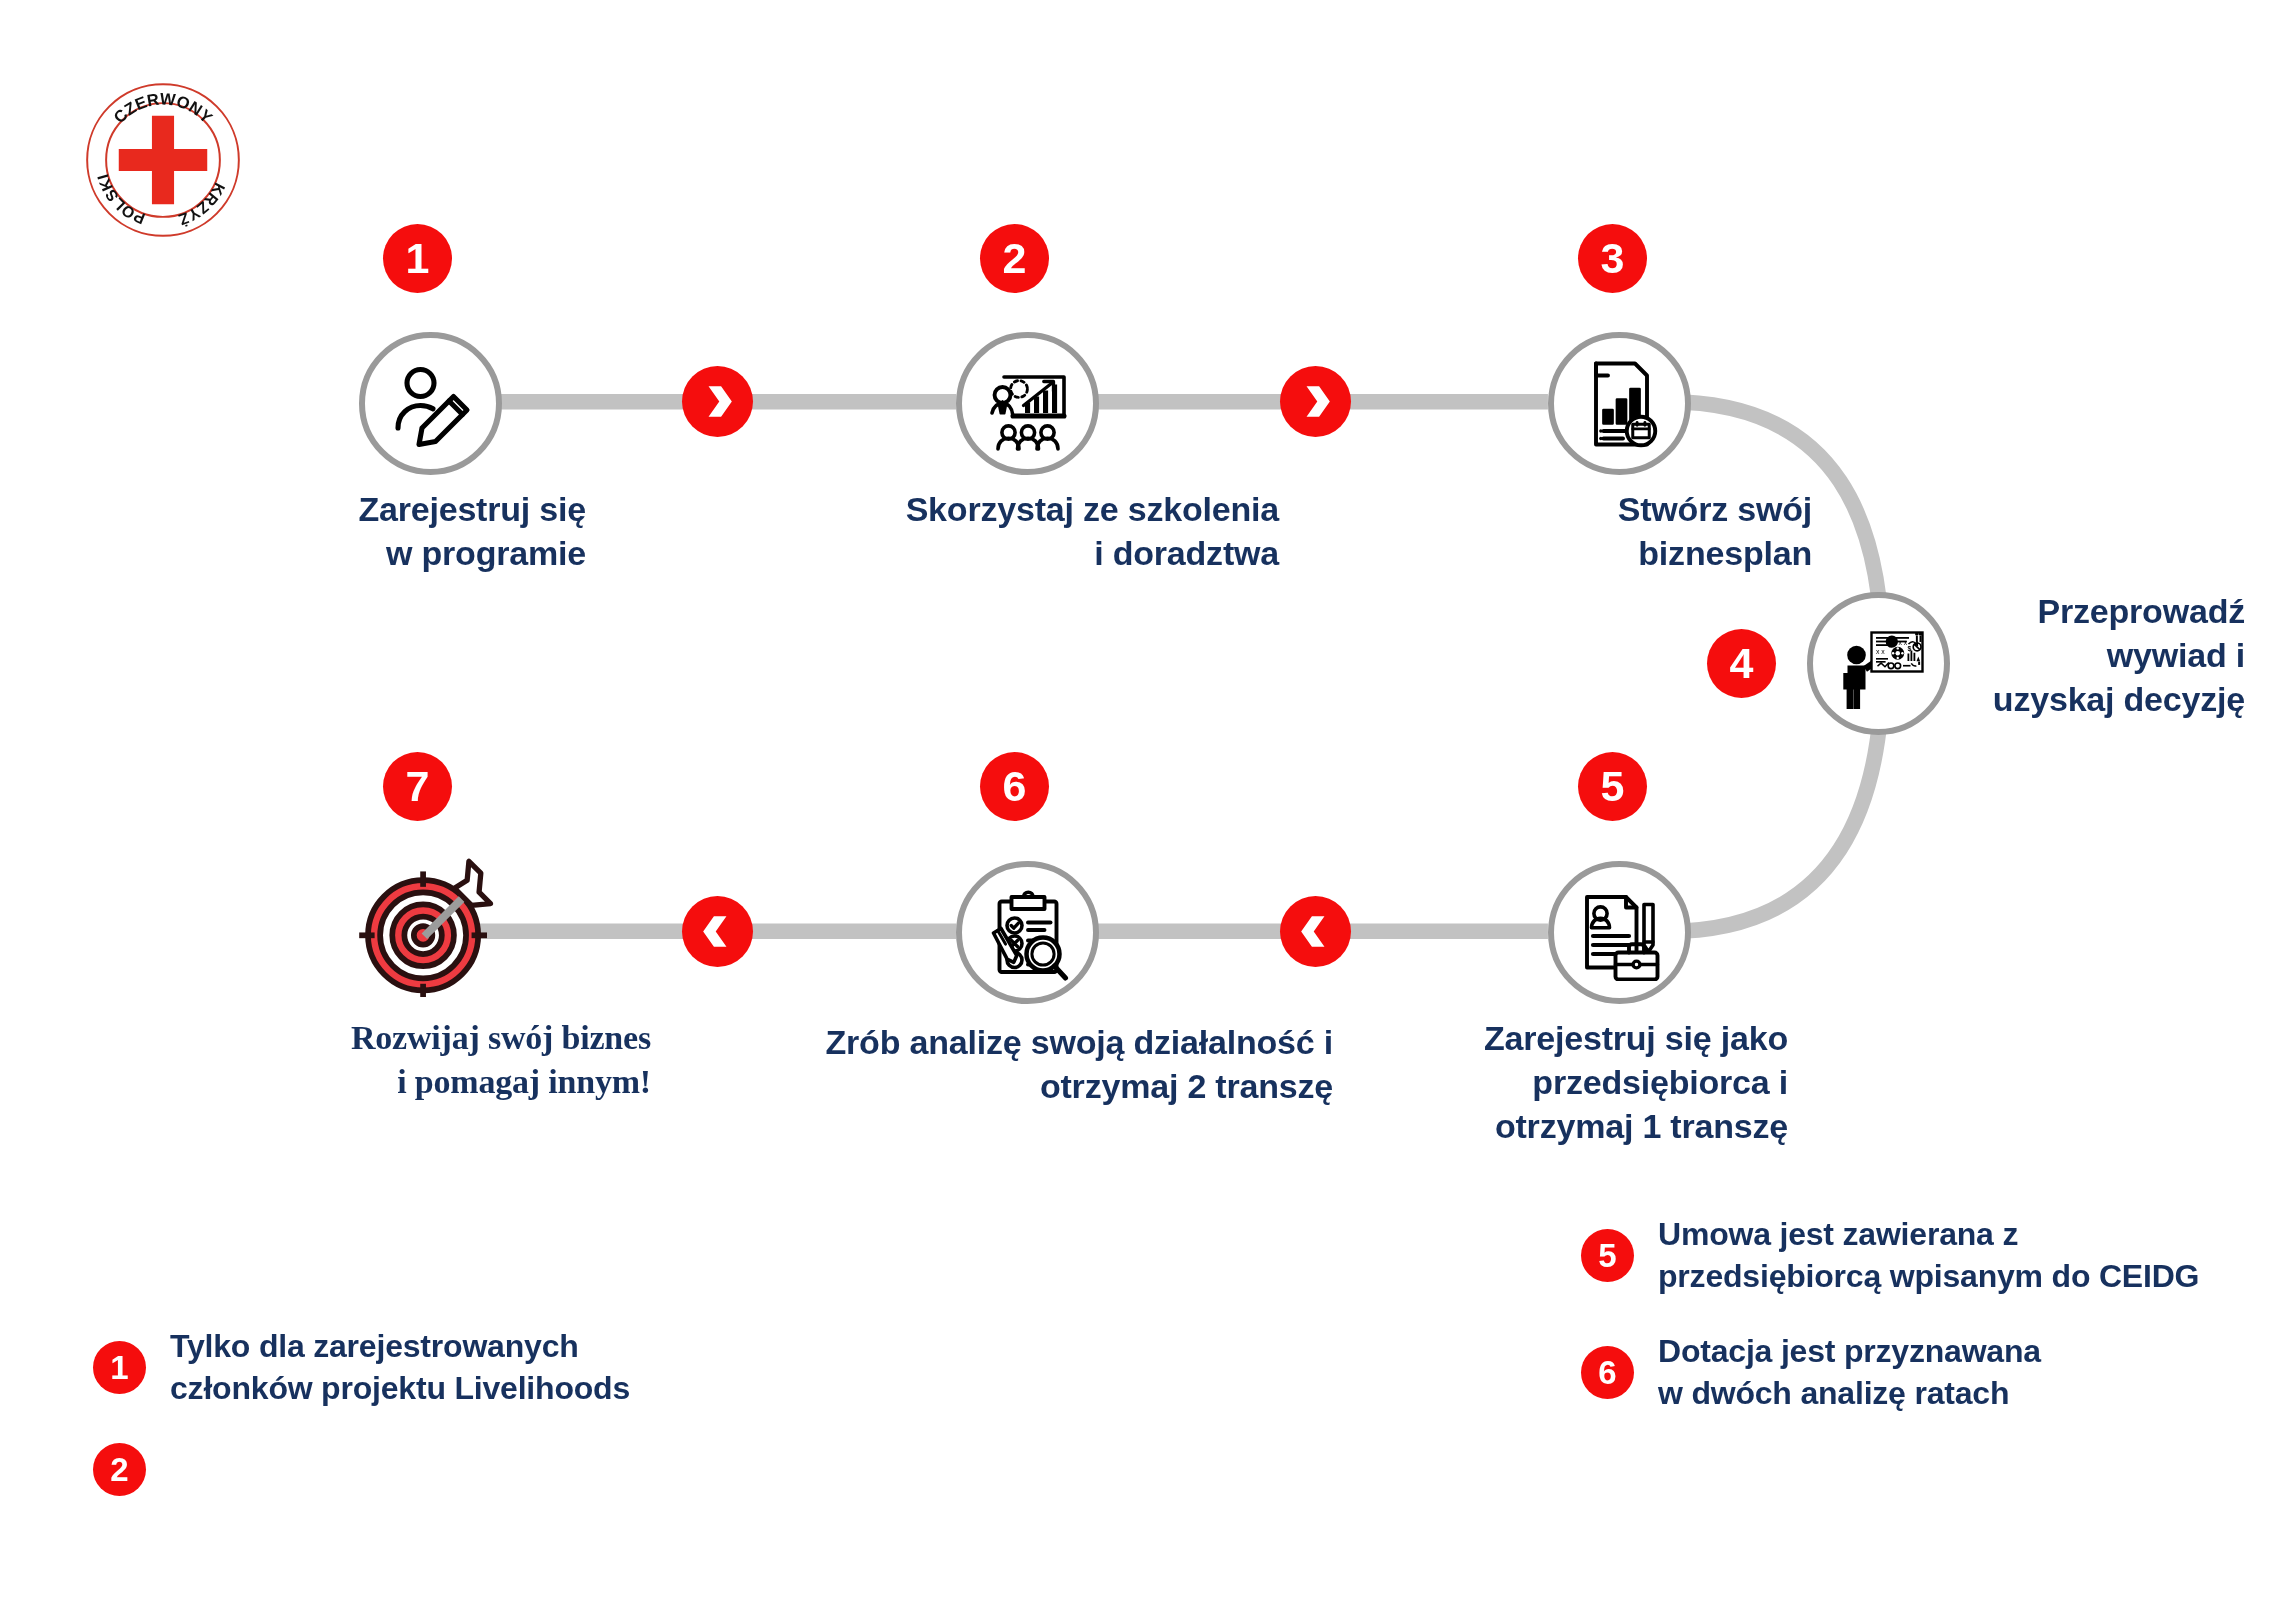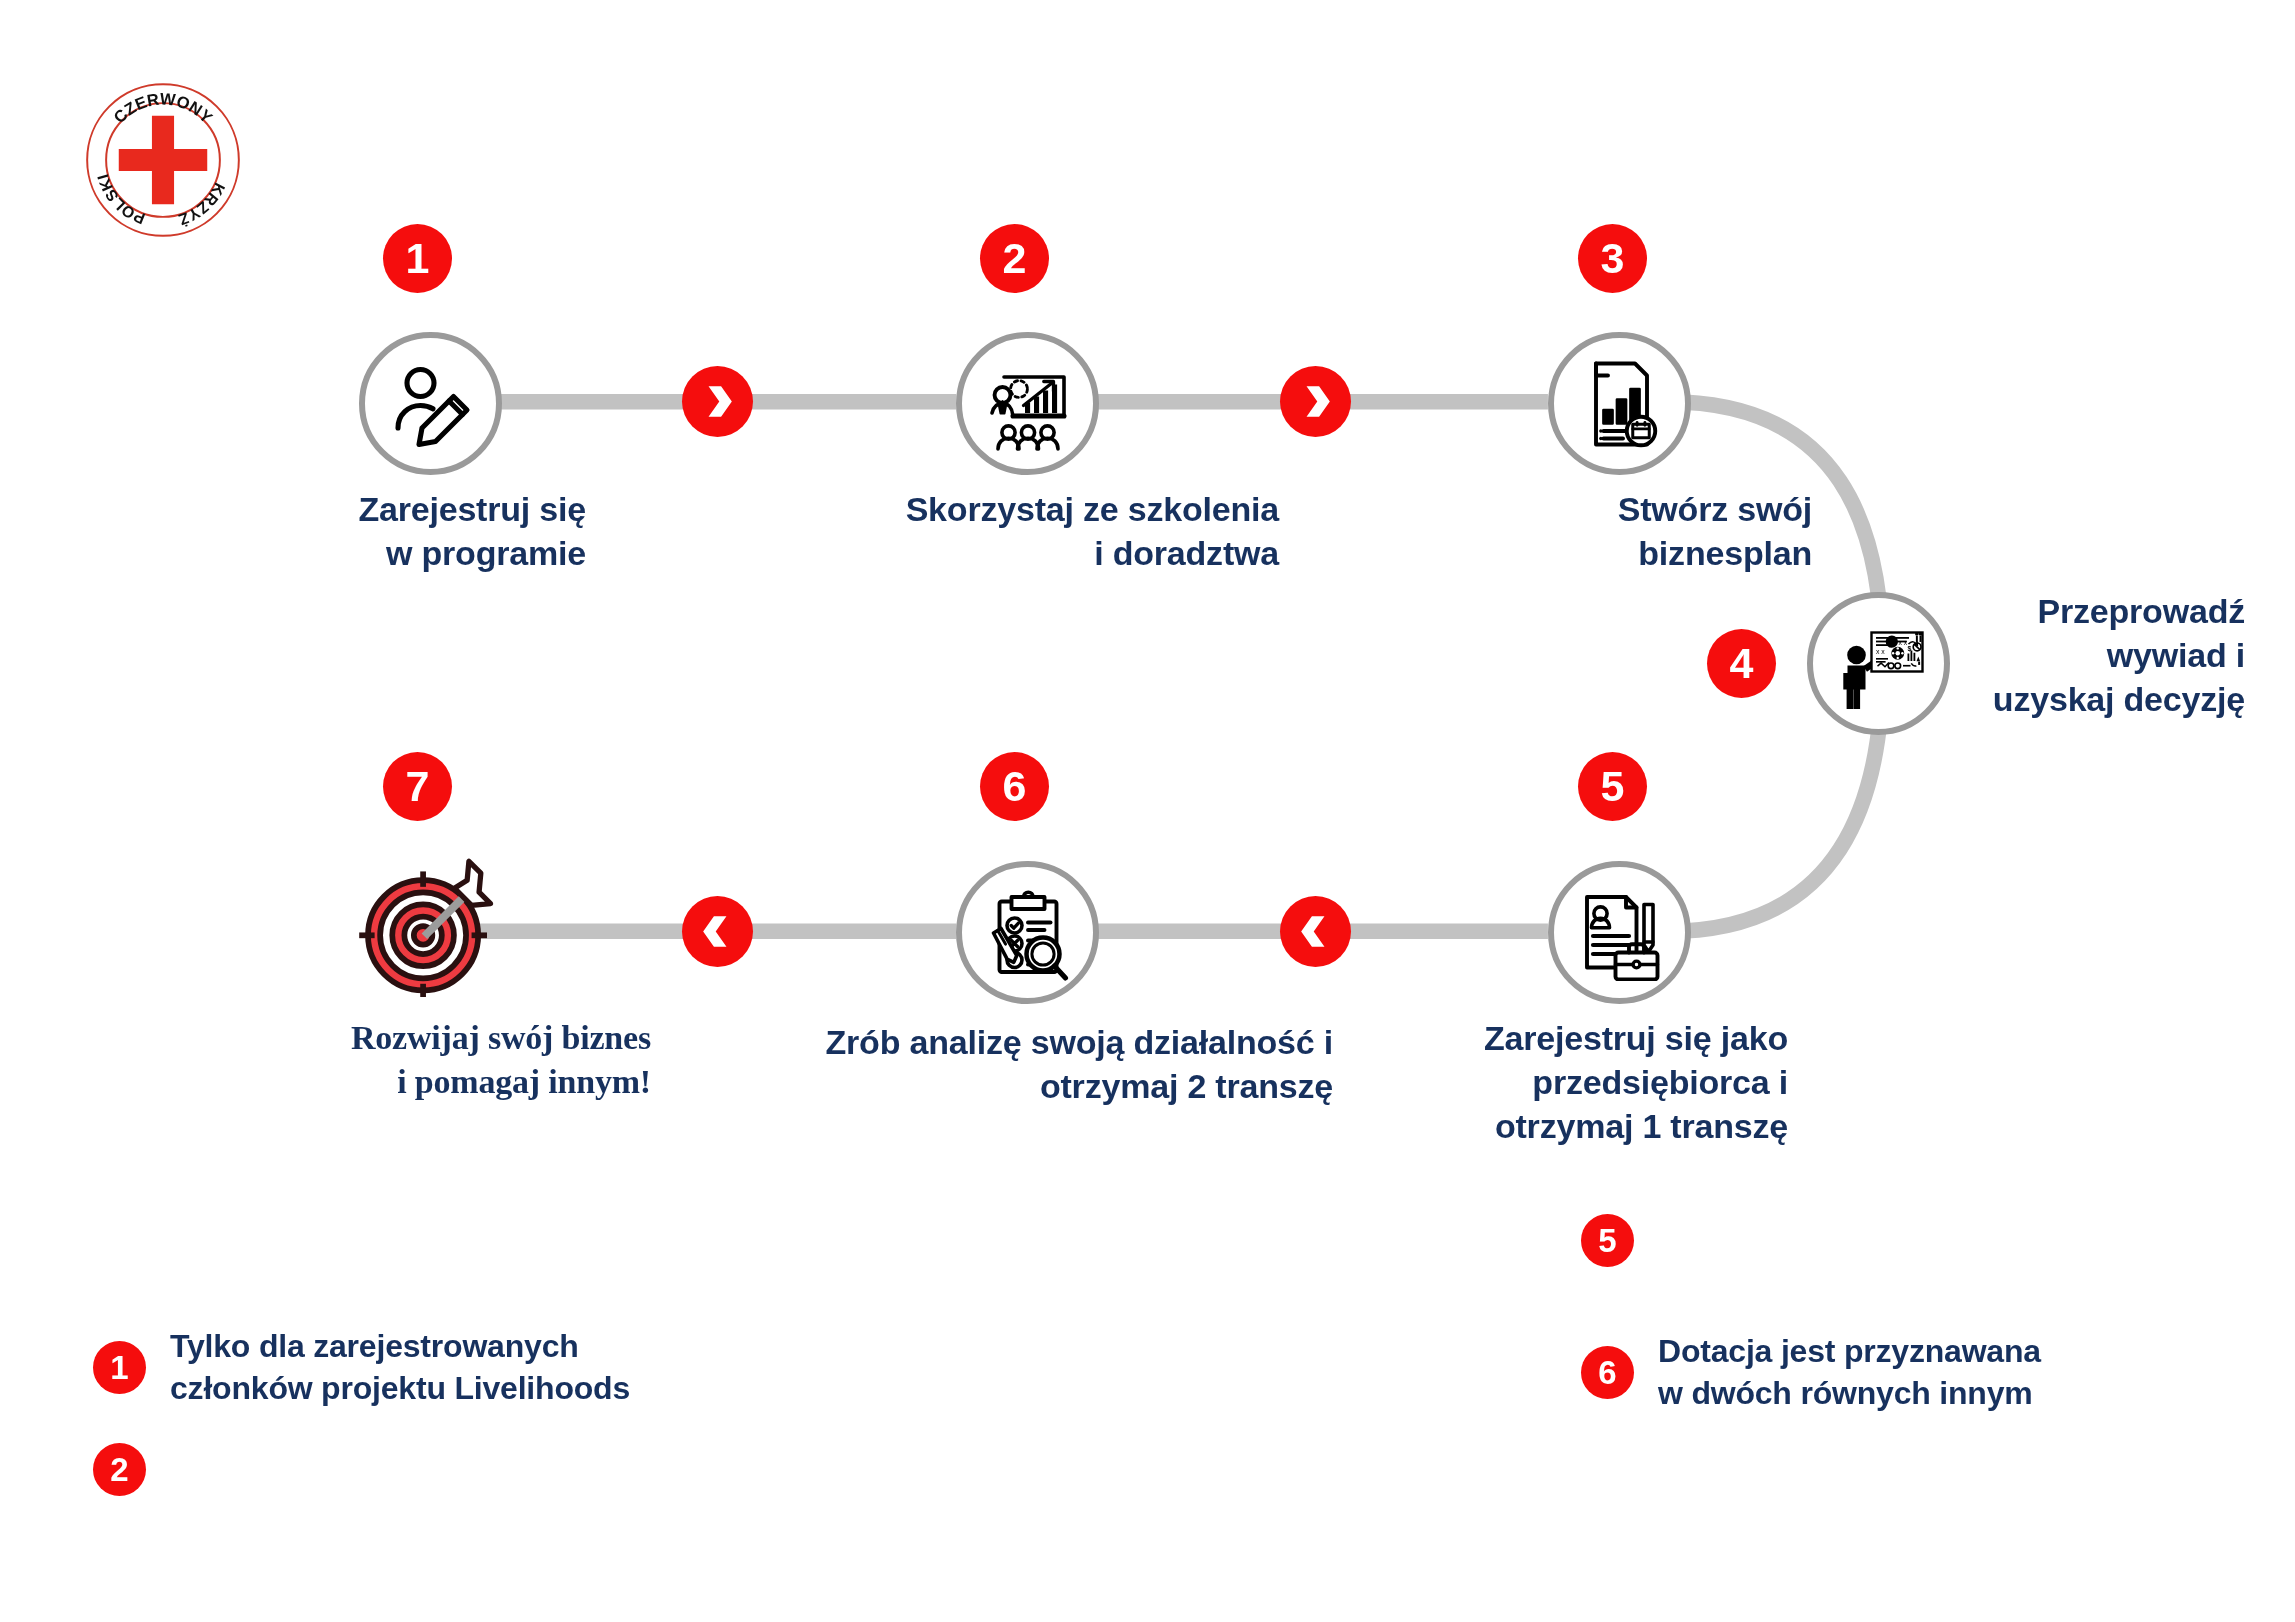--- a/index.html
+++ b/index.html
@@ -353,21 +353,23 @@
     <div class="fbadge">1</div>
     <div class="ftext">Tylko dla zarejestrowanych
 członków projektu Livelihoods</div>
   </div>
   <div class="fnote" style="left:93px;top:1443px;">
     <div class="fbadge">2</div>
   </div>
 
   <div class="fnote" style="left:1581px;top:1214px;">
     <div class="fbadge">5</div>
+    <div class="ftext">Umowa jest zawierana z
+przedsiębiorcą wpisanym do CEIDG</div>
   </div>
   <div class="fnote" style="left:1581px;top:1331px;">
     <div class="fbadge">6</div>
     <div class="ftext">Dotacja jest przyznawana
-w dwóch równych innym</div>
+w dwóch analizę ratach</div>
   </div>
 
 </div>
 
 
 </body></html>

